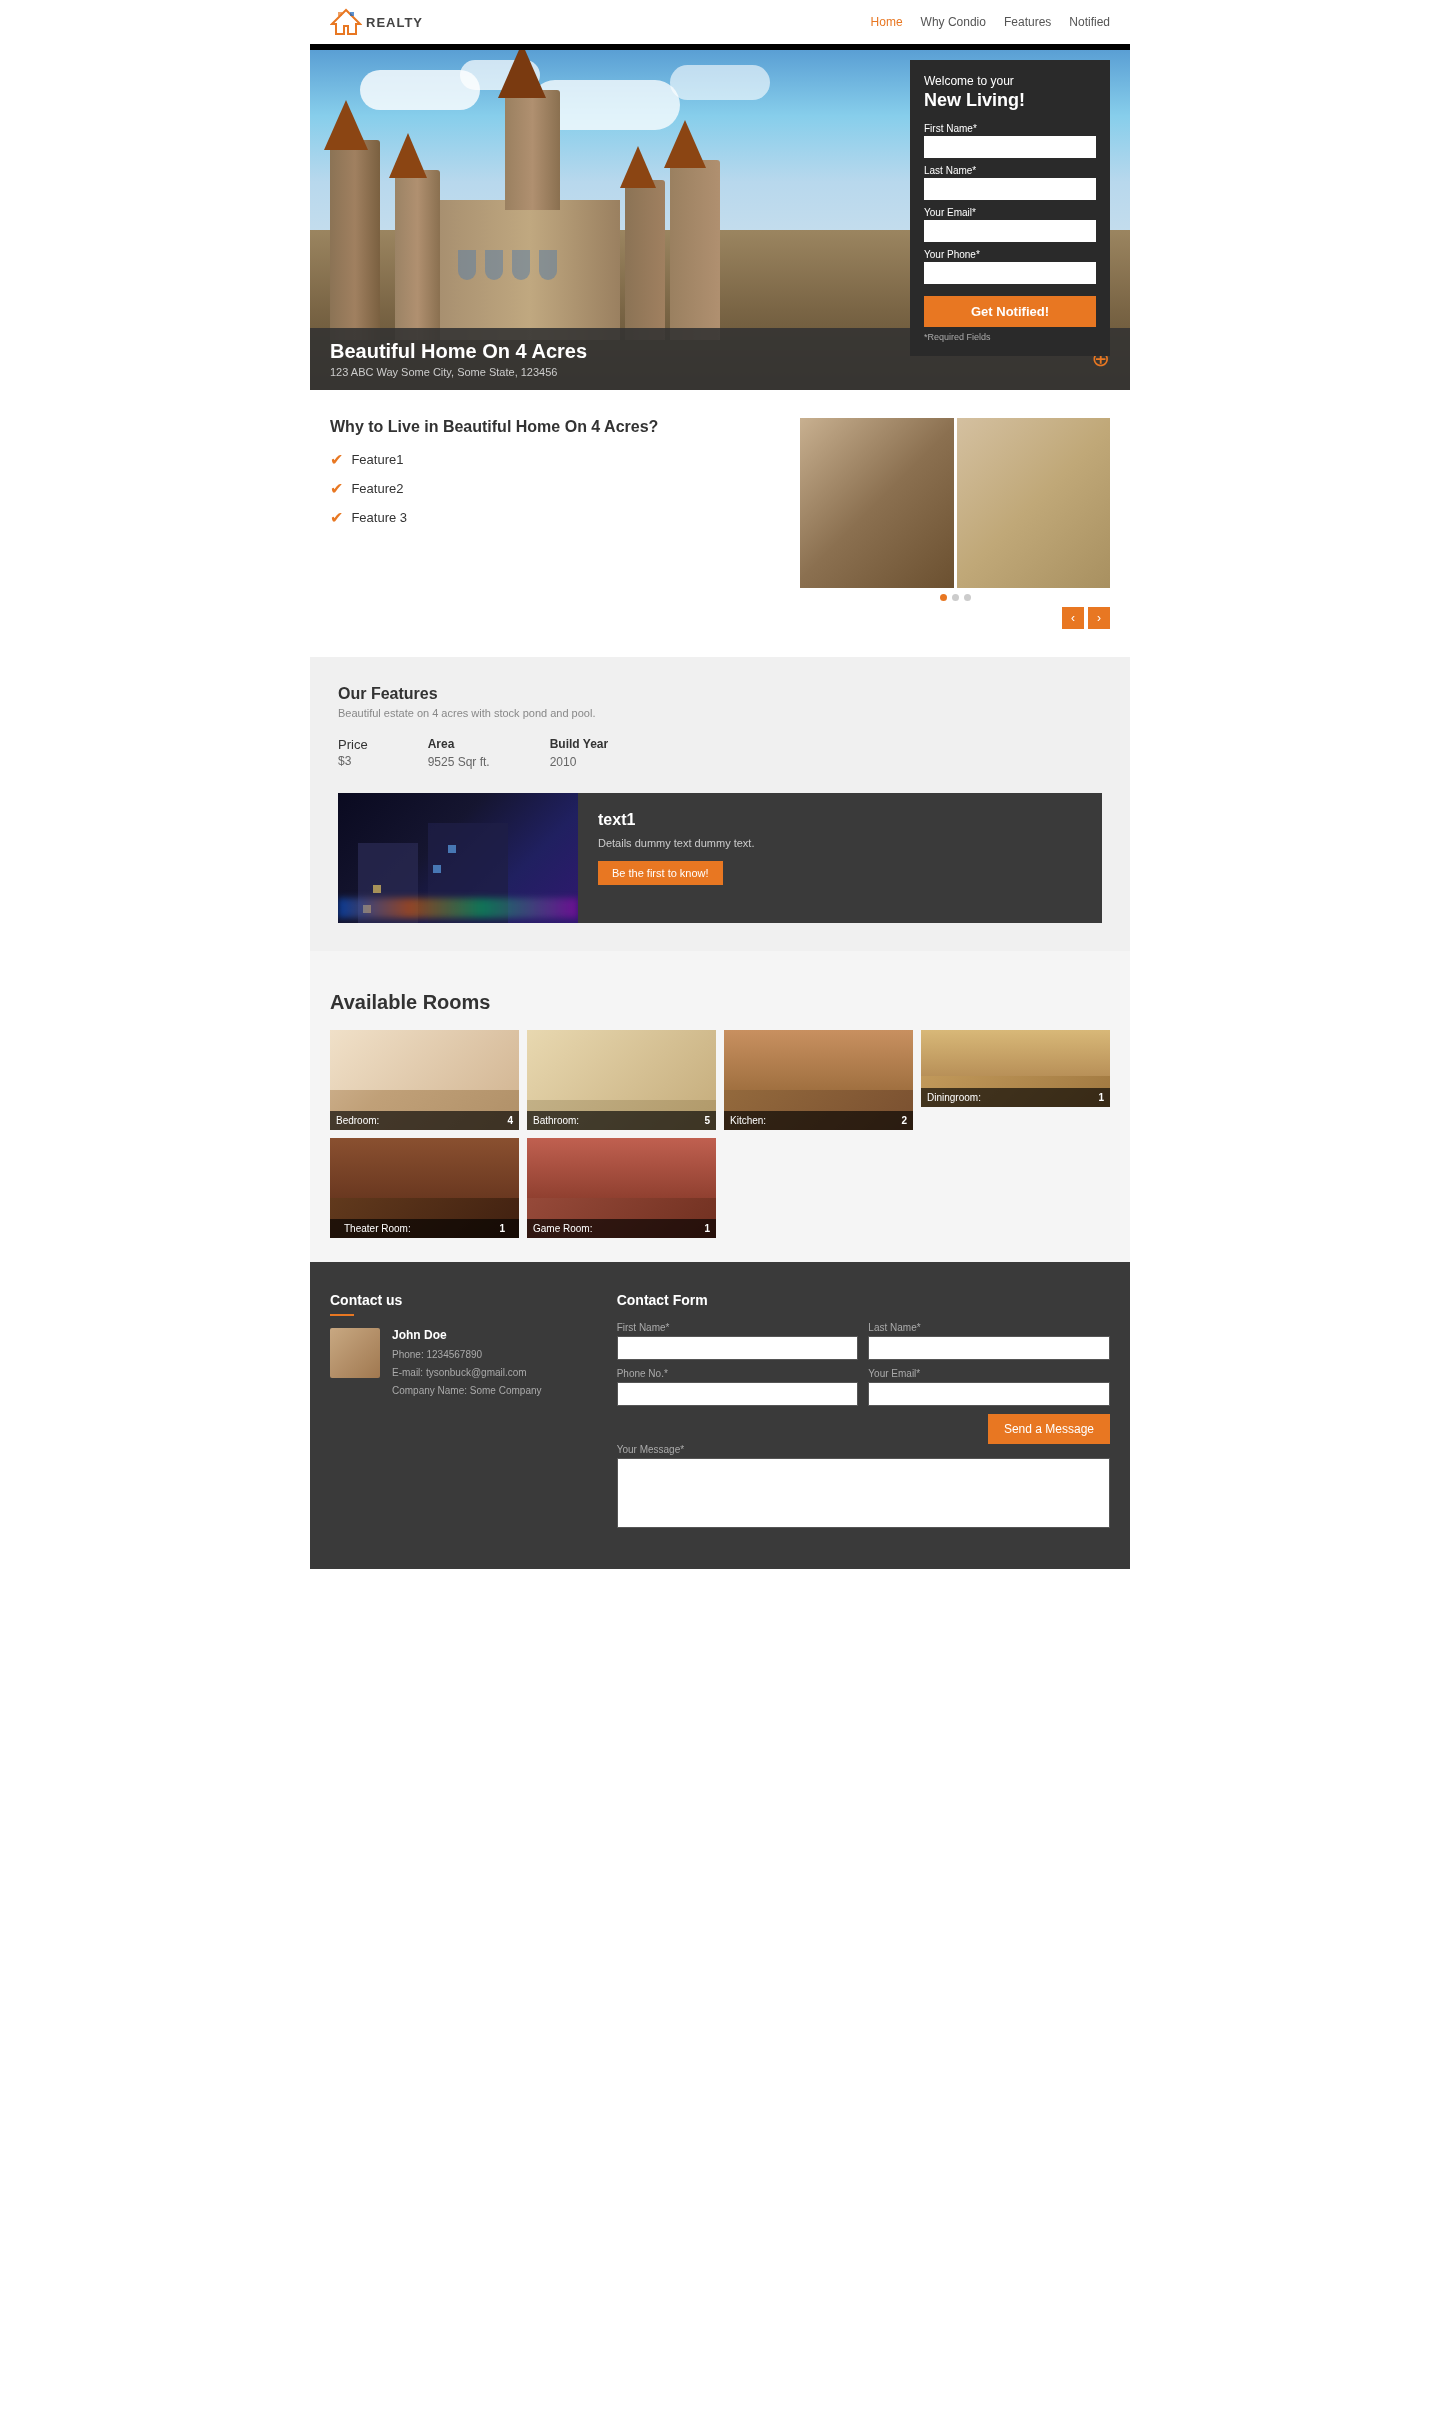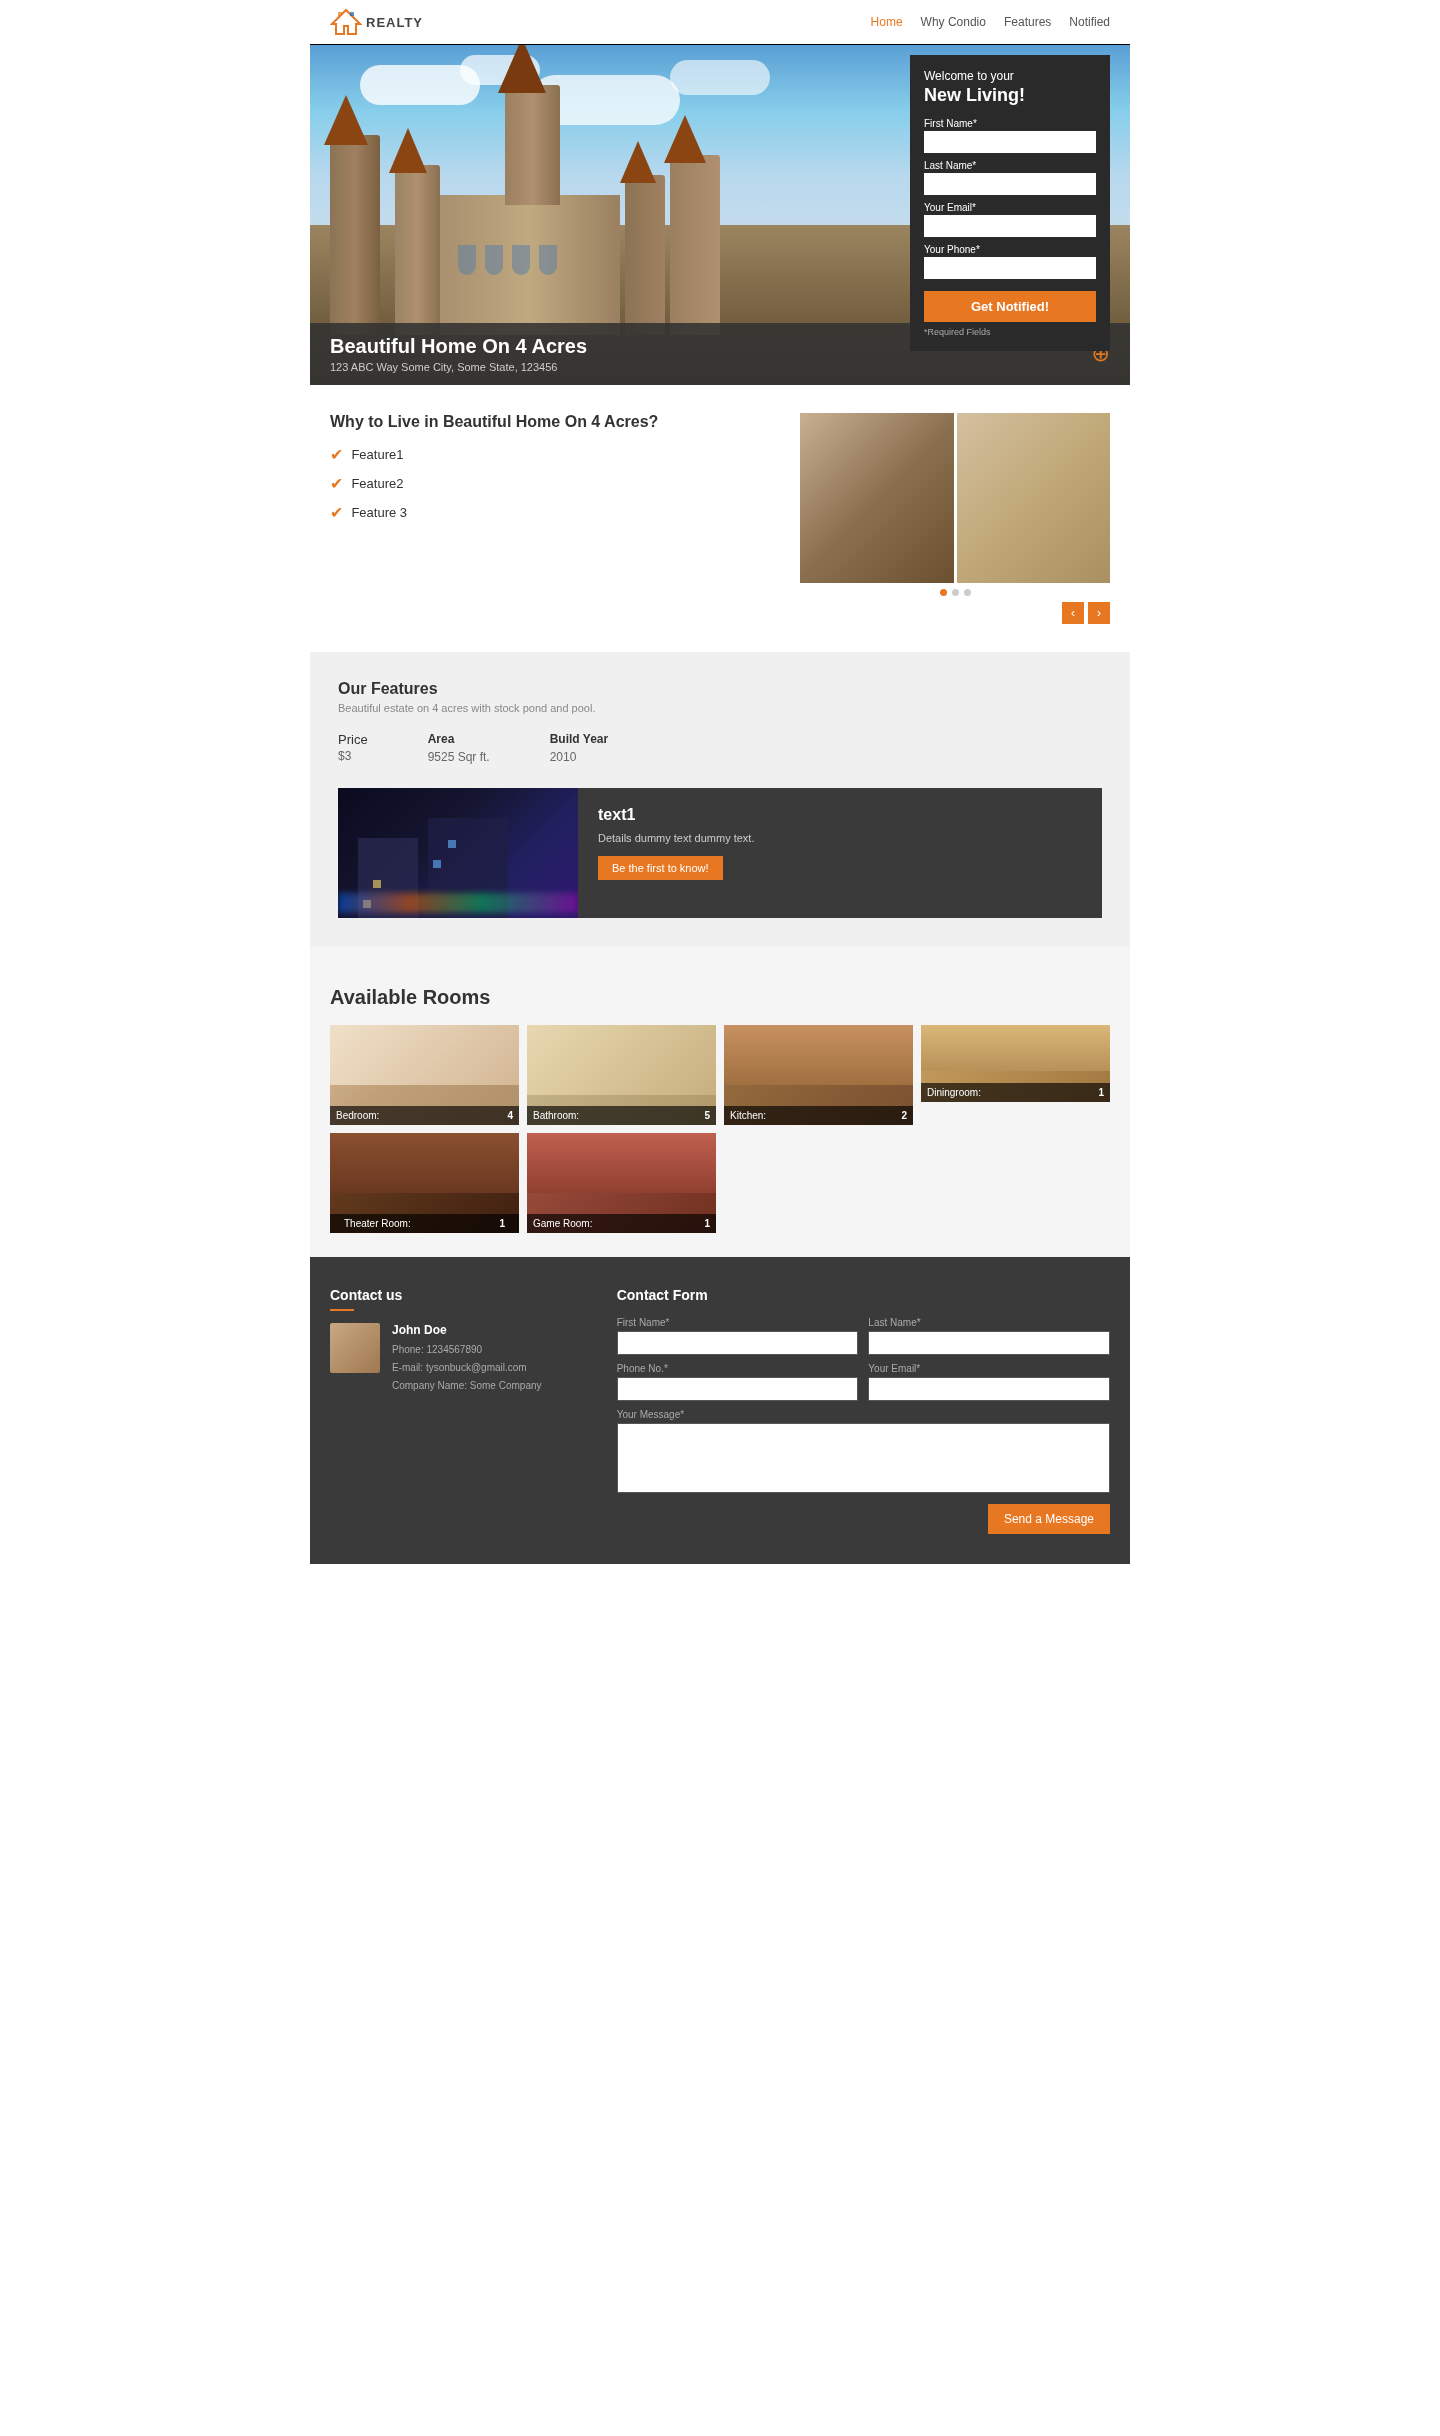--- a/index.html
+++ b/index.html
@@ -1,21 +1,21 @@
 <!DOCTYPE html>
 <html><head>
   <meta charset="utf-8">
   <style>
     * { box-sizing: border-box; margin: 0; padding: 0; }
     body { font-family: Arial, sans-serif; font-size: 13px; color: #333; background: #fff; width: 820px; margin: 0 auto; }
   </style>
 </head>
 <body>
 
-<div style="display:flex; align-items:center; justify-content:space-between; padding:8px 20px; background:#fff; border-bottom:1px solid #000000;">
+<div style="display:flex; align-items:center; justify-content:space-between; padding:8px 20px; background:#fff; border-bottom:6px solid #000000;">
   <div style="display:flex; align-items:center; gap:4px;">
     <svg width="32" height="28" viewBox="0 0 32 28">
       <polygon points="16,2 2,16 6,16 6,26 14,26 14,18 18,18 18,26 26,26 26,16 30,16" fill="none" stroke="#e87722" stroke-width="2"></polygon>
       <rect x="8" y="4" width="4" height="4" fill="#e87722" opacity="0.7"></rect>
       <rect x="20" y="4" width="4" height="4" fill="#1565C0" opacity="0.7"></rect>
     </svg>
     <span style="font-size:13px; font-weight:bold; letter-spacing:1px; color:#444;">REALTY</span>
   </div>
   <nav style="display:flex; gap:18px; align-items:center;">
     <a href="#" style="text-decoration:none; font-size:12px; color:#e87722;">Home</a>
@@ -250,21 +250,21 @@
     <div style="display:flex; gap:10px; margin-bottom:8px;">
       <div style="flex:1;">
         <label style="font-size:10px; color:#aaa; display:block; margin-bottom:3px;">Phone No.*</label>
         <input type="tel" style="width: 100%; padding: 5px 6px; font-size: 11px; border: 1px solid rgb(85, 85, 85); background: rgb(255, 255, 255); color: rgb(51, 51, 51); outline: none; height: 24px;">
       </div>
       <div style="flex:1;">
         <label style="font-size:10px; color:#aaa; display:block; margin-bottom:3px;">Your Email*</label>
         <input type="email" style="width: 100%; padding: 5px 6px; font-size: 11px; border: 1px solid rgb(85, 85, 85); background: rgb(255, 255, 255); color: rgb(51, 51, 51); outline: none; height: 24px;">
       </div>
     </div>
+    <div style="display:flex; justify-content:flex-end;">
+      <button style="background:#e87722; color:#fff; border:none; padding:8px 16px; font-size:12px; cursor:pointer;">Send a Message</button>
+    </div>
     <div style="margin-bottom:8px;">
       <label style="font-size:10px; color:#aaa; display:block; margin-bottom:3px;">Your Message*</label>
       <textarea style="width: 100%; padding: 5px 6px; font-size: 11px; border: 1px solid rgb(85, 85, 85); background: rgb(255, 255, 255); color: rgb(51, 51, 51); outline: none; height: 70px; resize: none;"></textarea>
     </div>
-    <div style="display:flex; justify-content:flex-end;">
-      <button style="background:#e87722; color:#fff; border:none; padding:8px 16px; font-size:12px; cursor:pointer;">Send a Message</button>
-    </div>
   </div>
 </div>
 
 </body></html>

